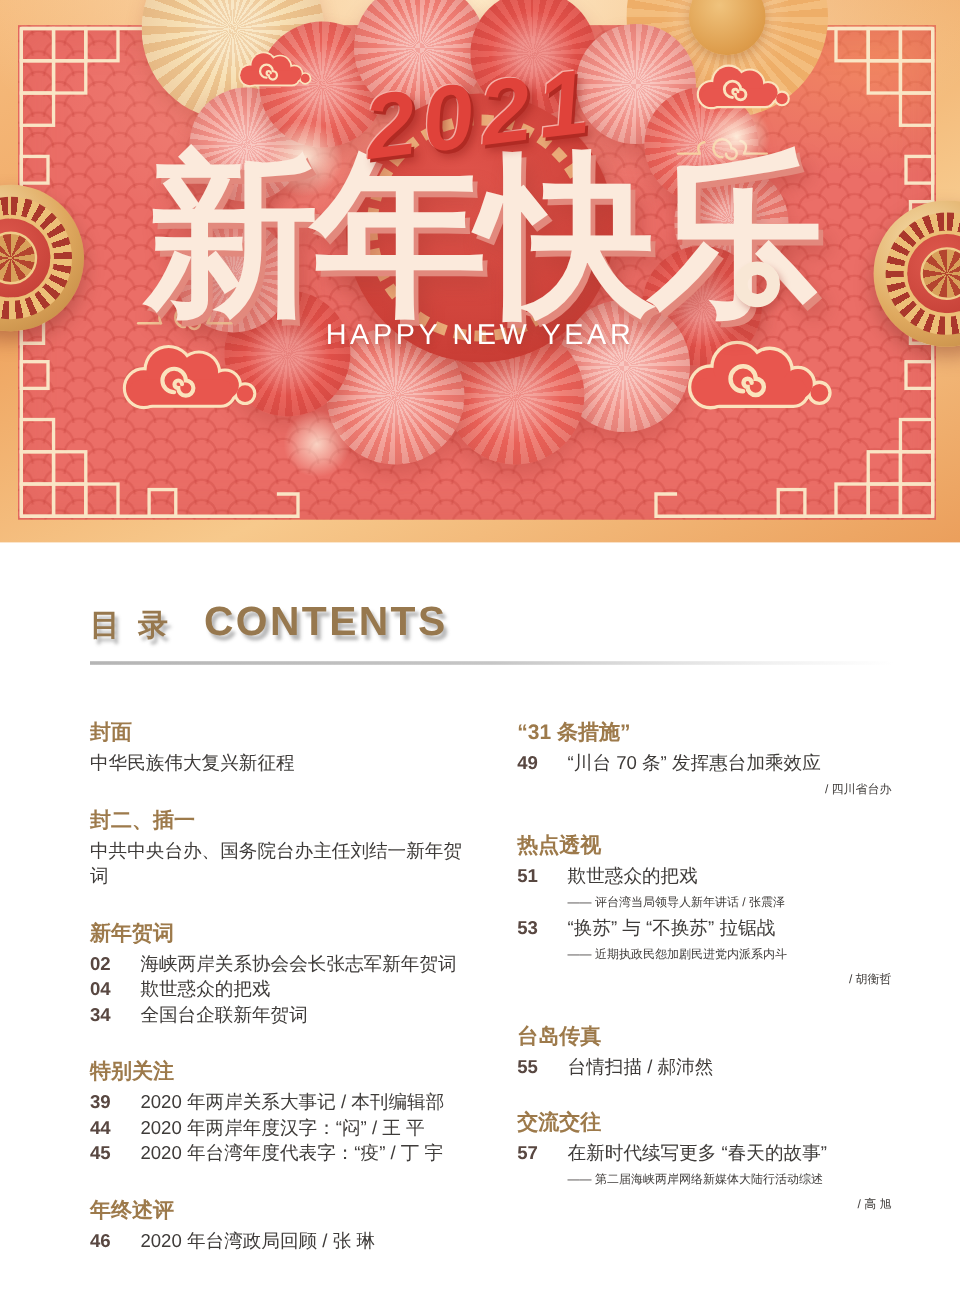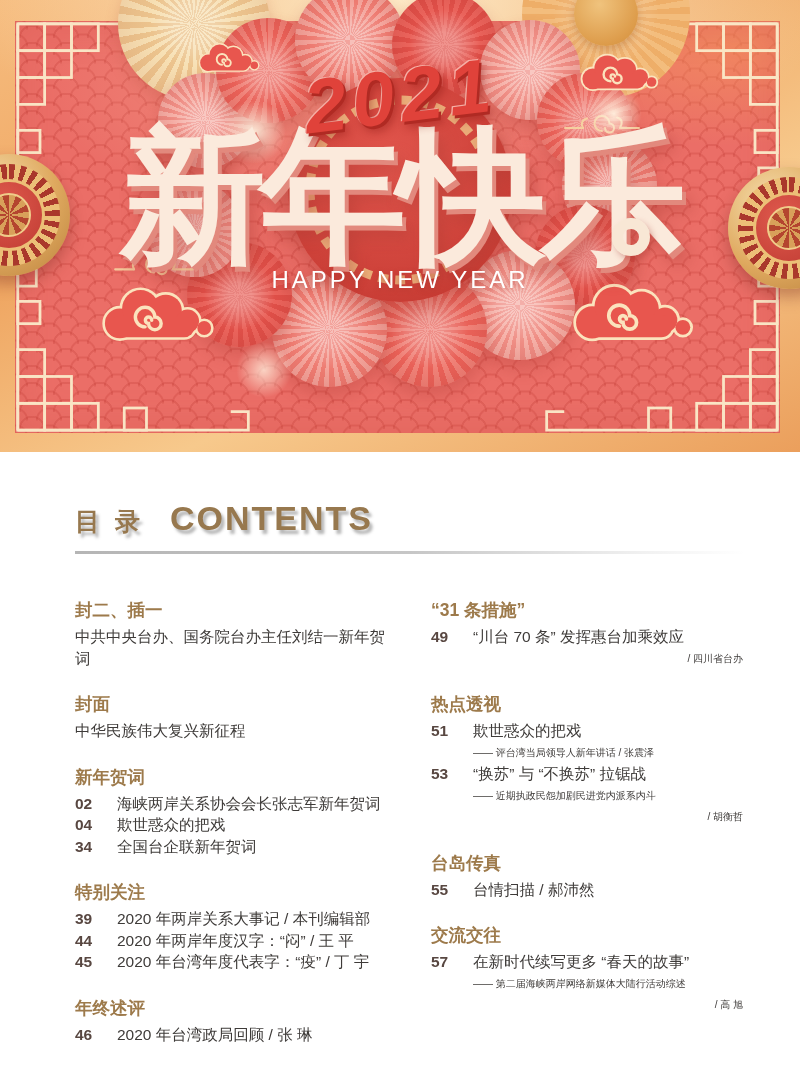--- a/index.html
+++ b/index.html
@@ -259,29 +259,29 @@
 
   <div class="contents">
     <div class="contents-header">
       <span class="zh">目 录</span>
       <span class="en">CONTENTS</span>
     </div>
     <div class="divider"></div>
     <div class="toc-columns">
       <div class="toc-col" id="toc-left">
           <div class="toc-section">
+            <div class="sec-heading">封面</div>
+            <div class="toc-item">
+              <span class="txt">中华民族伟大复兴新征程</span>
+            </div>
+          </div>
+          <div class="toc-section">
             <div class="sec-heading">封二、插一</div>
             <div class="toc-item">
               <span class="txt">中共中央台办、国务院台办主任刘结一新年贺词</span>
-            </div>
-          </div>
-          <div class="toc-section">
-            <div class="sec-heading">封面</div>
-            <div class="toc-item">
-              <span class="txt">中华民族伟大复兴新征程</span>
             </div>
           </div>
           <div class="toc-section">
             <div class="sec-heading">新年贺词</div>
             <div class="toc-item">
               <span class="num">02</span>
               <span class="txt">海峡两岸关系协会会长张志军新年贺词</span>
             </div>
             <div class="toc-item">
               <span class="num">04</span>

